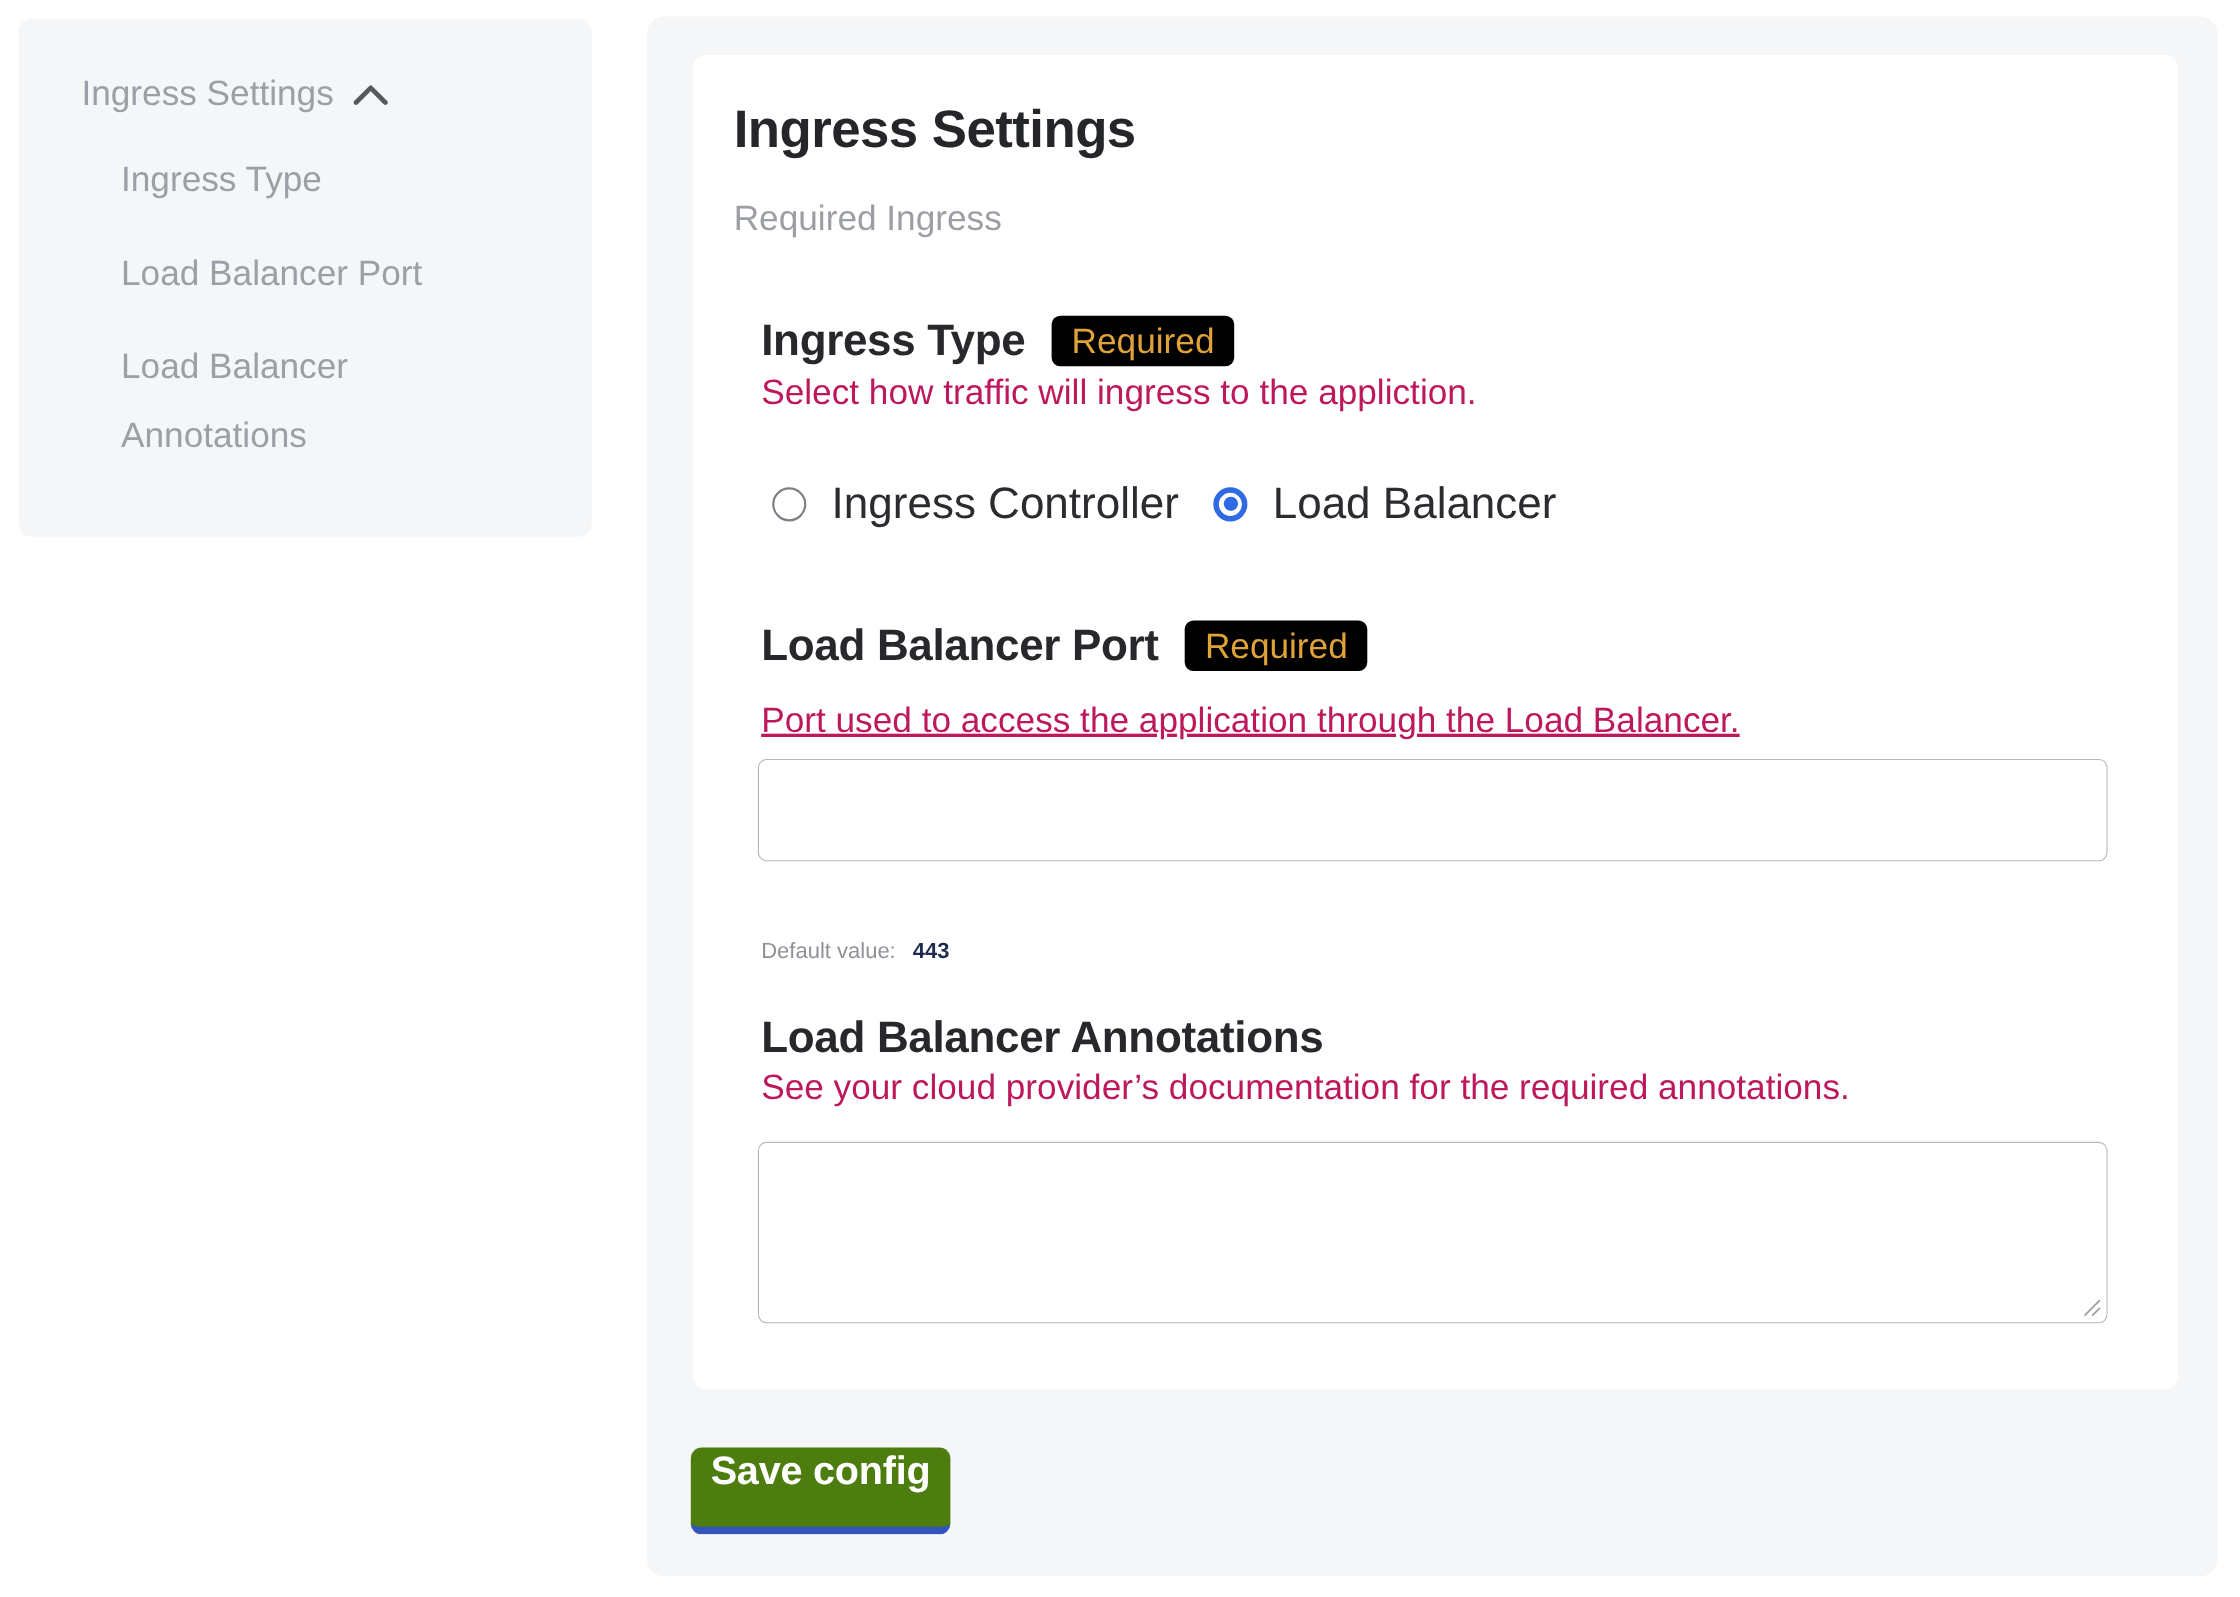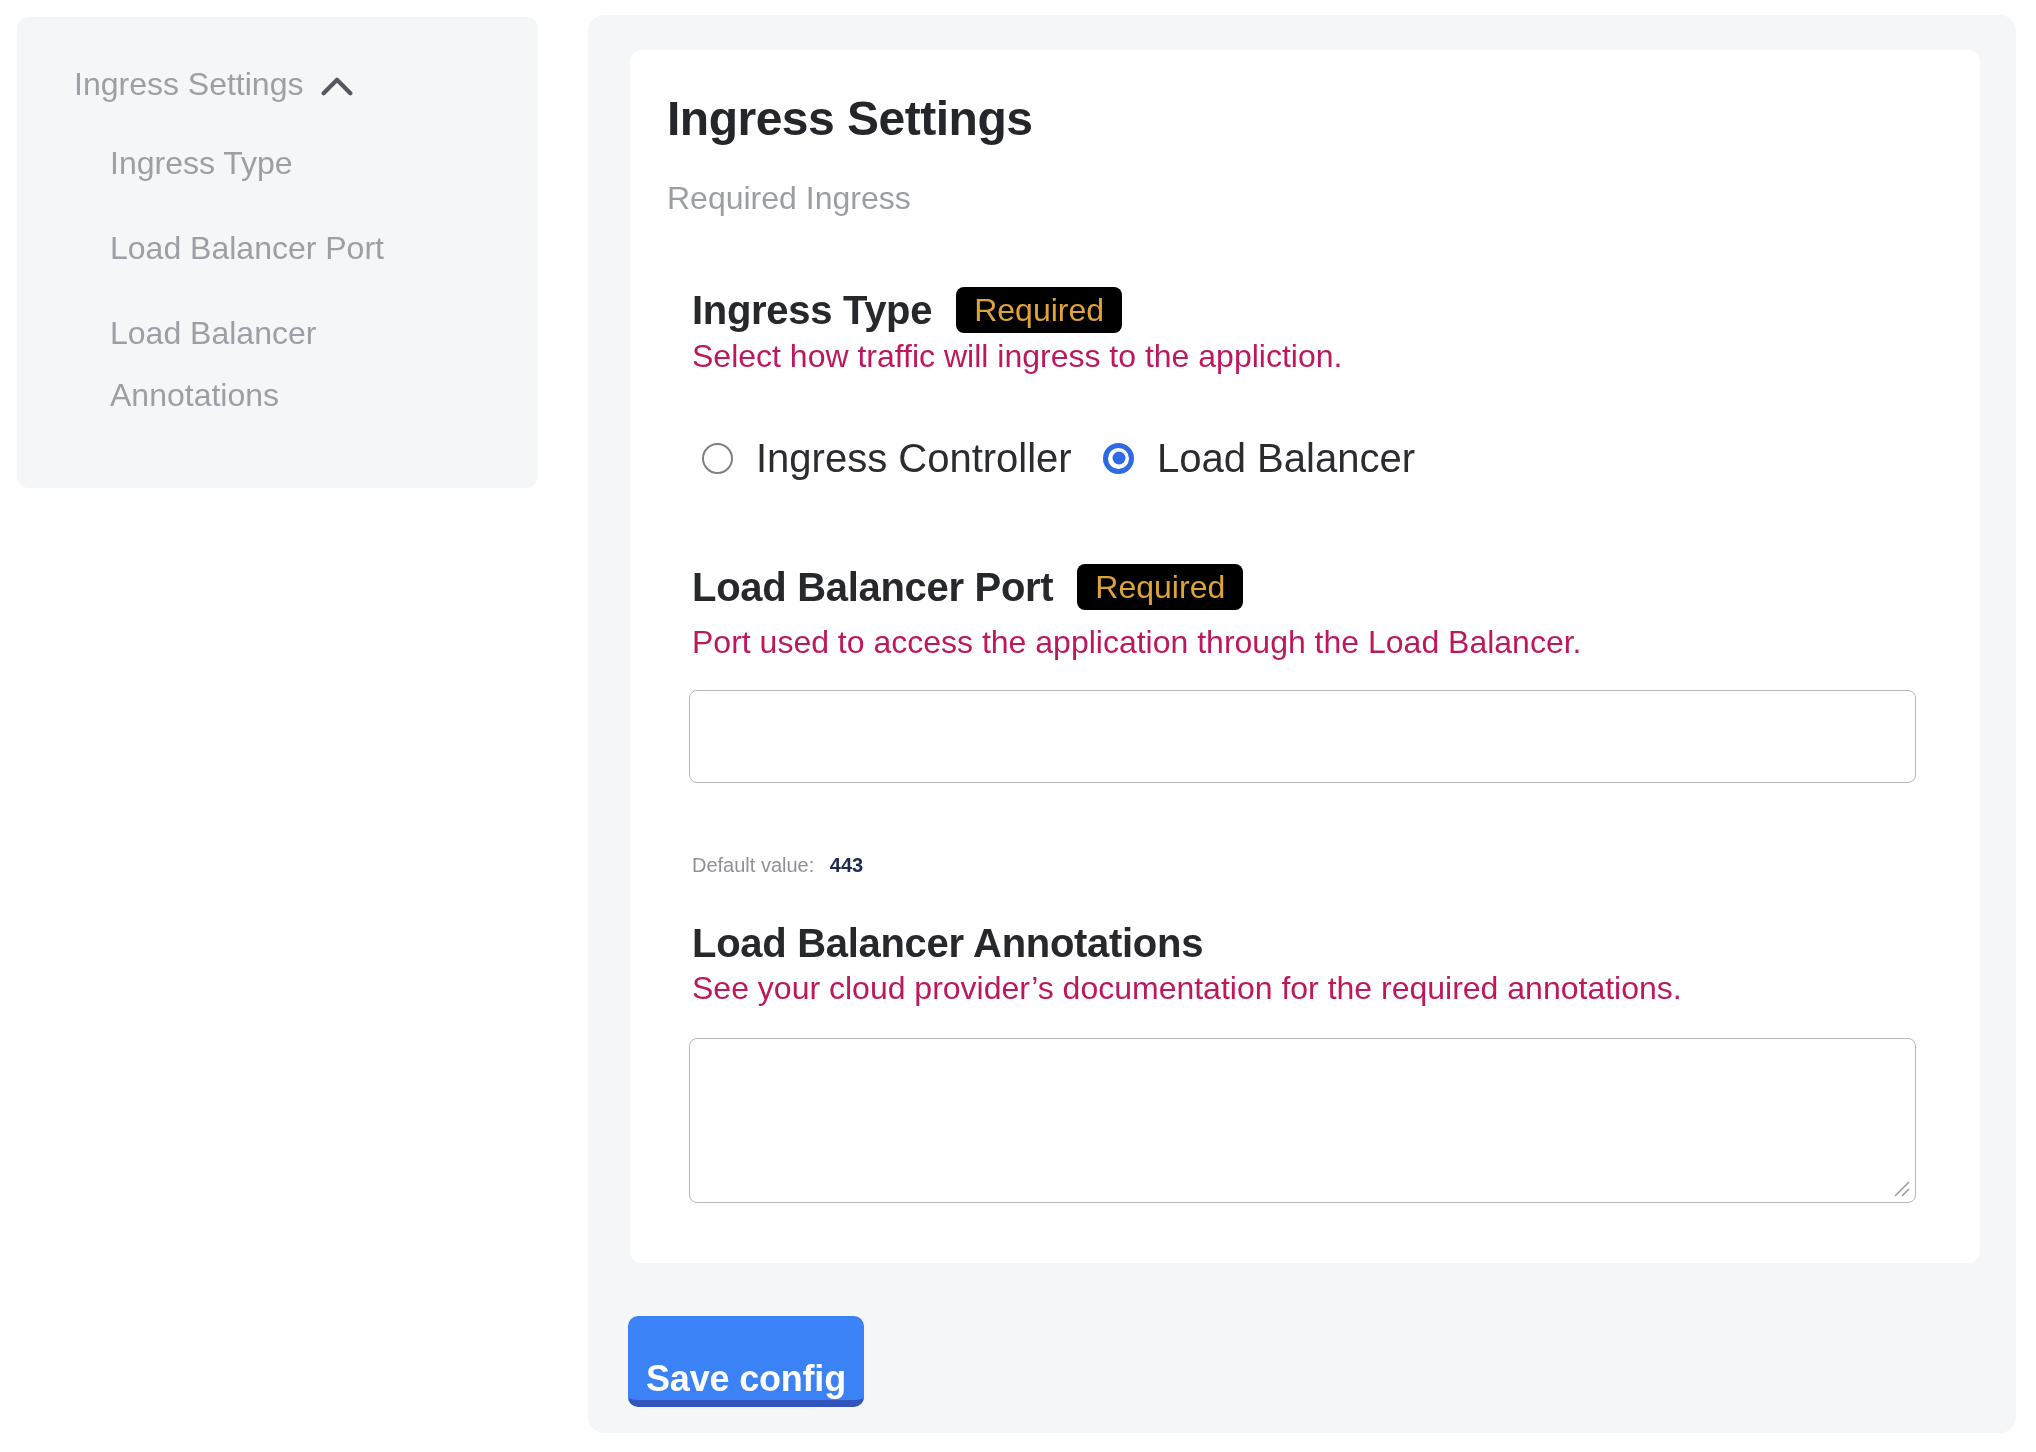--- a/index.html
+++ b/index.html
@@ -125,33 +125,33 @@
     outline: none; display: block;
   }
   .resize-handle {
     position: absolute; right: 5px; bottom: 5px;
     width: 18px; height: 18px; cursor: nwse-resize;
   }
 
   
   .save-btn {
     position: absolute; left: 628px; top: 1316px;
-    width: 236px; height: 91px;
-    background: #3b82f6; border: none; border-bottom: 7px solid #3354bb;
+    width: 236px; height: 79px;
+    background: #4d7c0f; border: none; border-bottom: 7px solid #3354bb;
     border-radius: 10px; cursor: pointer;
-    display: flex; align-items: flex-end; justify-content: center;
+    display: flex; align-items: flex-start; justify-content: center;
   }
   .save-btn span {
     color: #ffffff; font-size: 36px; font-weight: 700;
     font-family: "Liberation Sans", sans-serif; letter-spacing: -0.2px;
   }
 
   
   .hr-1 { top: 236px; }  .d-1 { top: 286px; }
-  .hr-2 { top: 513px; }  .d-2 { top: 572px; }
+  .hr-2 { top: 513px; }  .d-2 { top: 584px; text-decoration: underline; }
   .hr-3 { top: 869px; }  .d-3 { top: 918px; }
   .opt-1 { left: 72px; }
   .opt-2 { left: 473px; }
 </style>
 </head>
 <body>
 
 <div class="page">
 
   <nav class="sidebar">

